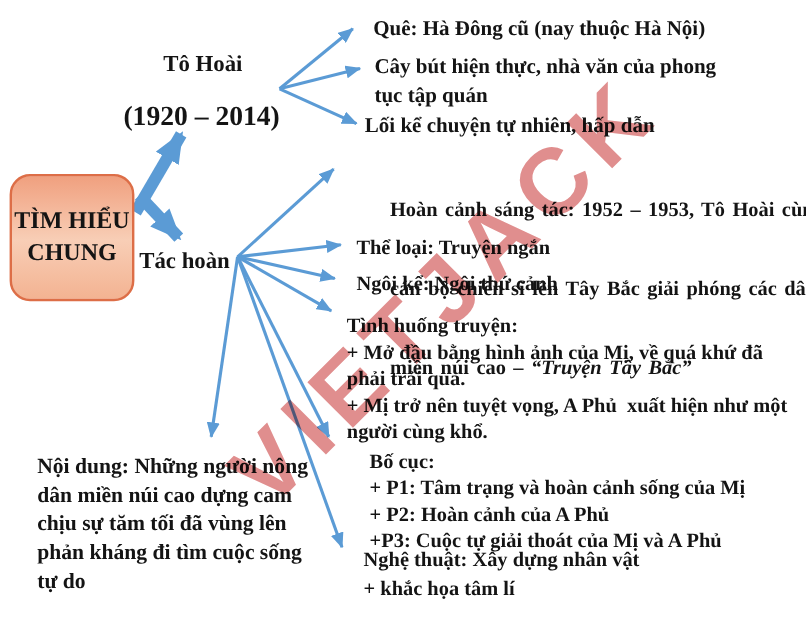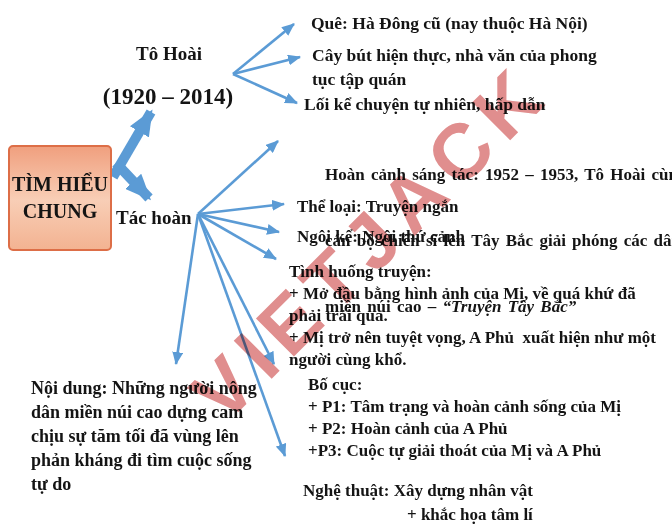--- a/index.html
+++ b/index.html
@@ -5,21 +5,21 @@
   html,body{margin:0;padding:0;background:#fff;}
   #canvas{
     position:relative;width:672px;height:531px;background:#ffffff;
     font-family:"Liberation Serif","DejaVu Serif",serif;
     font-weight:bold;color:#141414;overflow:hidden;
   }
   .t{position:absolute;white-space:pre;font-size:17px;line-height:22px;z-index:2;}
   .ml div{white-space:pre;}
   #root-box{
     position:absolute;left:8px;top:145px;width:100px;height:102px;
-    border:2px solid #DD6E47;border-radius:5px;
+    border:2px solid #DD6E47;border-radius:17px;
     background:linear-gradient(180deg,#F0A07F 0%,#F8CEB6 52%,#F3B392 100%);
     display:flex;align-items:center;justify-content:center;text-align:center;
     font-size:20px;line-height:27px;z-index:2;
   }
   #arrow-layer{position:absolute;left:0;top:0;z-index:1;}
   #watermark{
     position:absolute;left:370px;top:243px;
     transform:translate(-50%,-50%) rotate(-45deg);
     font-family:"Liberation Sans","DejaVu Sans",sans-serif;
     font-weight:bold;font-size:78px;letter-spacing:10px;
@@ -89,21 +89,21 @@
 + Mở đầu bằng hình ảnh của Mị, về quá khứ đã
 phải trải qua.
 + Mị trở nên tuyệt vọng, A Phủ  xuất hiện như một
 người cùng khổ.</div>
 
   <div class="t" style="left:296px;top:374px;margin-left:12px;">Bố cục:
 + P1: Tâm trạng và hoàn cảnh sống của Mị
 + P2: Hoàn cảnh của A Phủ
 +P3: Cuộc tự giải thoát của Mị và A Phủ</div>
 
-  <div class="t" style="left:303px;top:479px;line-height:24px;text-align:right;">Nghệ thuật: Xây dựng nhân vật
+  <div class="t" style="left:303px;top:455px;line-height:24px;">Nghệ thuật: Xây dựng nhân vật
 + khắc họa tâm lí</div>
 
   <div class="t" style="left:31px;top:376px;font-size:18px;line-height:24px;">Nội dung: Những người nông
 dân miền núi cao dựng cam
 chịu sự tăm tối đã vùng lên
 phản kháng đi tìm cuộc sống
 tự do</div>
 
   <div id="watermark">VIETJACK</div>
 </div>

